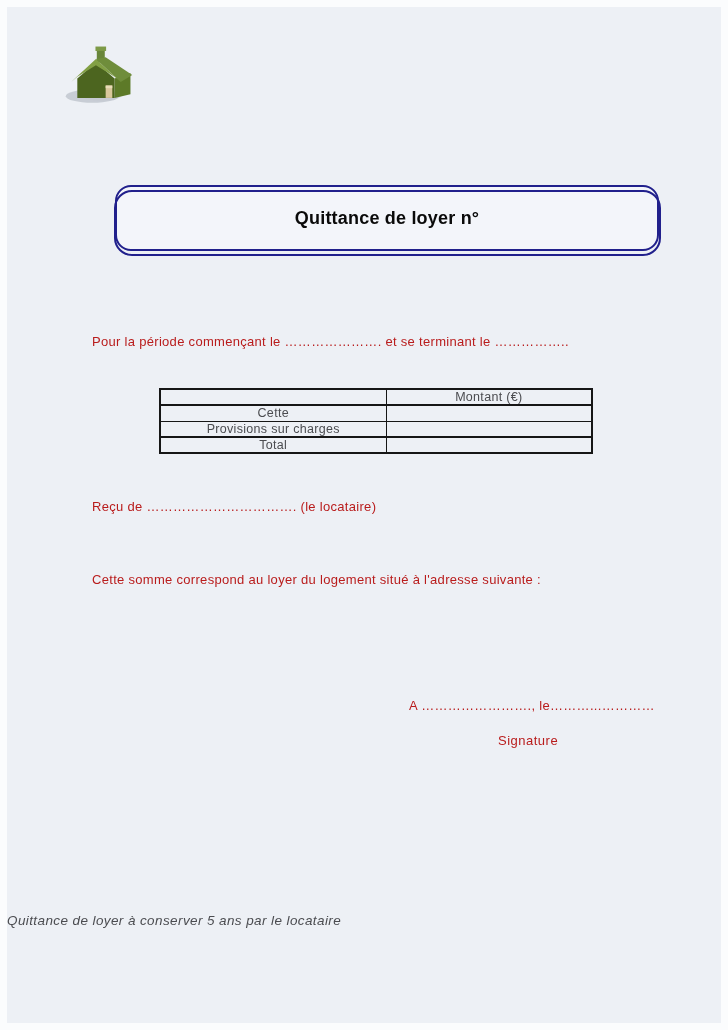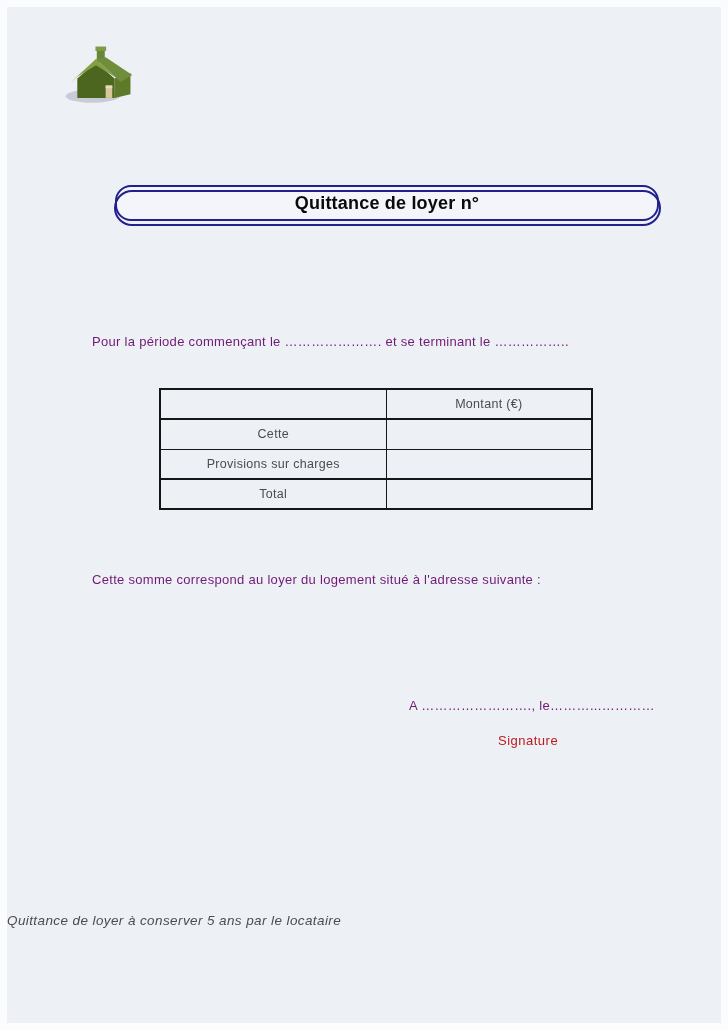--- a/index.html
+++ b/index.html
@@ -11,54 +11,54 @@
     overflow:hidden;
   }
   .page {
     position:absolute; left:7px; top:7px; right:7px; bottom:7px;
     background:#edf0f5;
   }
   
   .house-wrap { position:absolute; left:56px; top:36px; width:80px; height:62px; }
   
   .title-box {
-    position:absolute; left:108px; top:178px; width:544px; height:36px;
+    position:absolute; left:108px; top:178px; width:544px; height:66px;
     background:#f3f5fa;
     border:2.5px solid #21208c;
     border-radius:16px;
     display:flex; align-items:center; justify-content:center;
     z-index:1;
   }
   .title-box::after {
     content:"";
     position:absolute; left:-3px; right:-4px; top:3px; bottom:-7px;
     border:2.5px solid #21208c;
     border-radius:18px;
     z-index:-1;
   }
   .title-text {
     font-size:18px; font-weight:bold; color:#0a0a0a;
     letter-spacing:0.2px;
   }
   
   .line {
     position:absolute; left:85px;
-    font-size:13px; color:#701a75; letter-spacing:0.3px;
+    font-size:13px; color:#b91c1c; letter-spacing:0.3px;
     white-space:nowrap;
   }
   
   .rent-table {
     position:absolute; left:152px; top:381px;
     border-collapse:collapse;
     font-size:12.5px; color:#4b4c50;
   }
   .rent-table td {
     border:1px solid #161616;
     text-align:center; vertical-align:middle;
-    height:30px; padding:0 4px;
+    height:16px; padding:0 4px;
     letter-spacing:0.3px;
   }
   .rent-table .c1 { width:226px; }
   .rent-table .c2 { width:206px; }
   .rent-table tr.hdr td    { border-bottom:2.5px solid #161616; }
   .rent-table tr.total td  { border-top:2.5px solid #161616; }
   .rent-table tr:first-child td { border-top:2.5px solid #161616; }
   .rent-table tr:last-child td  { border-bottom:2.5px solid #161616; }
   .rent-table td:first-child { border-left:2.5px solid #161616; }
   .rent-table td:last-child  { border-right:2.5px solid #161616; }
@@ -122,20 +122,21 @@
         <td class="c1">Provisions sur charges</td>
         <td class="c2"></td>
       </tr>
       <tr class="total">
         <td class="c1">Total</td>
         <td class="c2"></td>
       </tr>
     </tbody>
   </table>
 
+  <div class="line" style="top:492px;">Reçu de ……………………………. (le locataire)</div>
   <div class="line" style="top:565px;">Cette somme correspond au loyer du logement situé à l'adresse suivante :</div>
 
   <div class="line place-date">A ……………………., le………...…………</div>
   <div class="signature">Signature</div>
 
   <div class="footer-note">Quittance de loyer à conserver 5 ans par le locataire</div>
 
 </div>
 
 </body></html>

